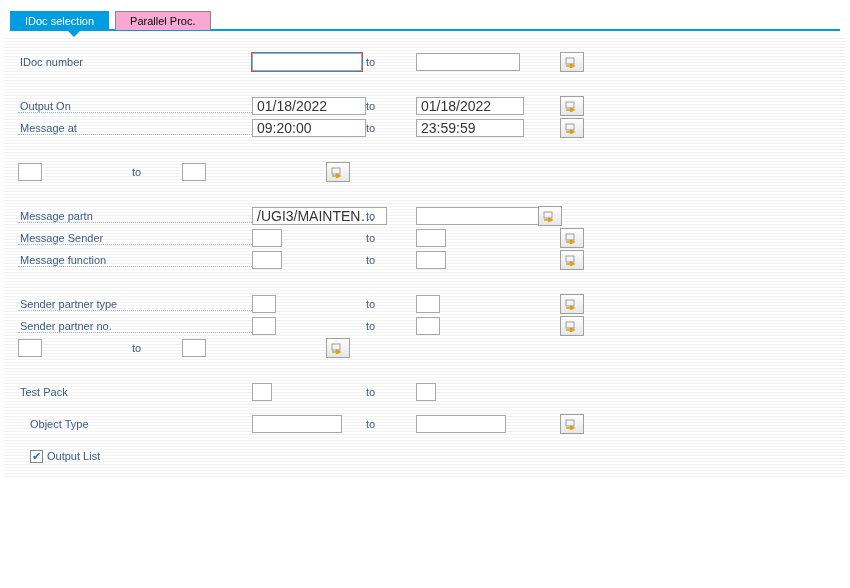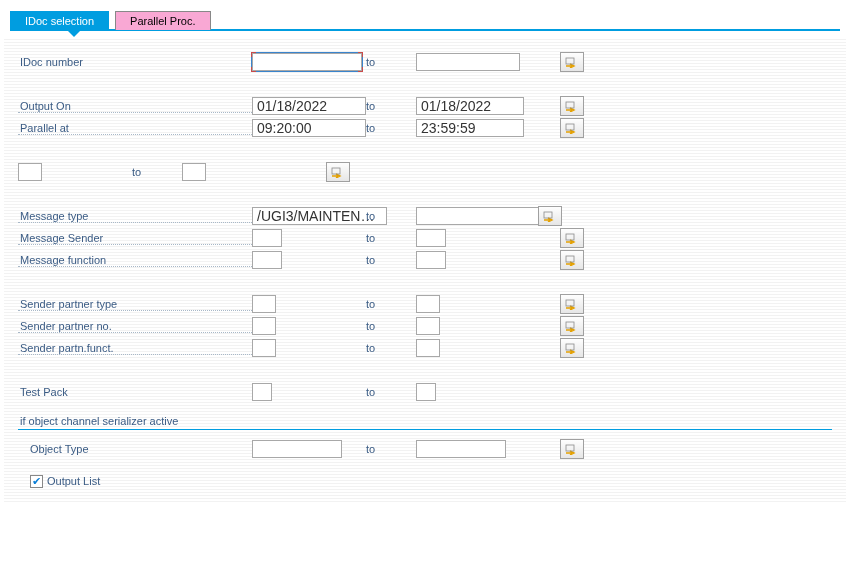--- a/index.html
+++ b/index.html
@@ -90,21 +90,21 @@
         <div class="selbtn">
           <svg width="14" height="12">
             <path d="M1 10 L7 10 M5 8 L9 10 L5 12" stroke="#e4a000" fill="none" stroke-width="1.4"></path>
             <rect x="1" y="2" width="8" height="6" fill="none" stroke="#8a8a8a" stroke-width="0.8"></rect>
           </svg>
         </div>
       </div>
 </div>
 
 <div class="row gap">
-  <div class="lbl ul">Parallel at</div>
+  <div class="lbl ul">Message at</div>
   <div class="f1"><input type="text" class="date" value="09:20:00" style=""></div>
   <div class="to">to</div>
   <div class="f2"><input type="text" class="date" value="23:59:59" style=""></div>
   <div class="btncol">
         <div class="selbtn">
           <svg width="14" height="12">
             <path d="M1 10 L7 10 M5 8 L9 10 L5 12" stroke="#e4a000" fill="none" stroke-width="1.4"></path>
             <rect x="1" y="2" width="8" height="6" fill="none" stroke="#8a8a8a" stroke-width="0.8"></rect>
           </svg>
         </div>
@@ -119,21 +119,21 @@
         <div class="selbtn">
           <svg width="14" height="12">
             <path d="M1 10 L7 10 M5 8 L9 10 L5 12" stroke="#e4a000" fill="none" stroke-width="1.4"></path>
             <rect x="1" y="2" width="8" height="6" fill="none" stroke="#8a8a8a" stroke-width="0.8"></rect>
           </svg>
         </div>
       </div>
 </div>
 
 <div class="row">
-  <div class="lbl ul">Message type</div>
+  <div class="lbl ul">Message partn</div>
   <div class="f1" style="width:135px;margin-right:-21px"><input type="text" class="mtype" value="/UGI3/MAINTENANCE…" style=""></div>
   <div class="to">to</div>
   <div class="f2"><input type="text" style="width: 130px;" value=""></div>
   <div class="btncol" style="margin-left:14px">
         <div class="selbtn">
           <svg width="14" height="12">
             <path d="M1 10 L7 10 M5 8 L9 10 L5 12" stroke="#e4a000" fill="none" stroke-width="1.4"></path>
             <rect x="1" y="2" width="8" height="6" fill="none" stroke="#8a8a8a" stroke-width="0.8"></rect>
           </svg>
         </div>
@@ -192,21 +192,20 @@
   <div class="btncol">
         <div class="selbtn">
           <svg width="14" height="12">
             <path d="M1 10 L7 10 M5 8 L9 10 L5 12" stroke="#e4a000" fill="none" stroke-width="1.4"></path>
             <rect x="1" y="2" width="8" height="6" fill="none" stroke="#8a8a8a" stroke-width="0.8"></rect>
           </svg>
         </div>
       </div>
 </div>
 <div class="row gap">
-  <div class="lbl ul">Sender partn.funct.</div>
   <div class="f1"><input type="text" style="width: 24px;" value=""></div>
   <div class="to">to</div>
   <div class="f2"><input type="text" style="width: 24px;" value=""></div>
   <div class="btncol">
         <div class="selbtn">
           <svg width="14" height="12">
             <path d="M1 10 L7 10 M5 8 L9 10 L5 12" stroke="#e4a000" fill="none" stroke-width="1.4"></path>
             <rect x="1" y="2" width="8" height="6" fill="none" stroke="#8a8a8a" stroke-width="0.8"></rect>
           </svg>
         </div>
@@ -215,21 +214,20 @@
 
 
 <div class="row">
   <div class="lbl">Test Pack</div>
   <div class="f1"><input type="text" style="width: 20px;" value=""></div>
   <div class="to">to</div>
   <div class="f2s"><input type="text" style="width: 20px;" value=""></div>
 </div>
 
 <div class="groupbox">
-  <div class="grouptitle">if object channel serializer active</div>
   <div class="grouprow">
     <div class="lbl2">Object Type</div>
     <div class="f1g"><input type="text" style="width: 90px;" value=""></div>
     <div class="tog">to</div>
     <div class="f2g"><input type="text" style="width: 90px;" value=""></div>
     <div class="btng">
           <div class="selbtn">
             <svg width="14" height="12">
               <path d="M1 10 L7 10 M5 8 L9 10 L5 12" stroke="#e4a000" fill="none" stroke-width="1.4"></path>
               <rect x="1" y="2" width="8" height="6" fill="none" stroke="#8a8a8a" stroke-width="0.8"></rect>

